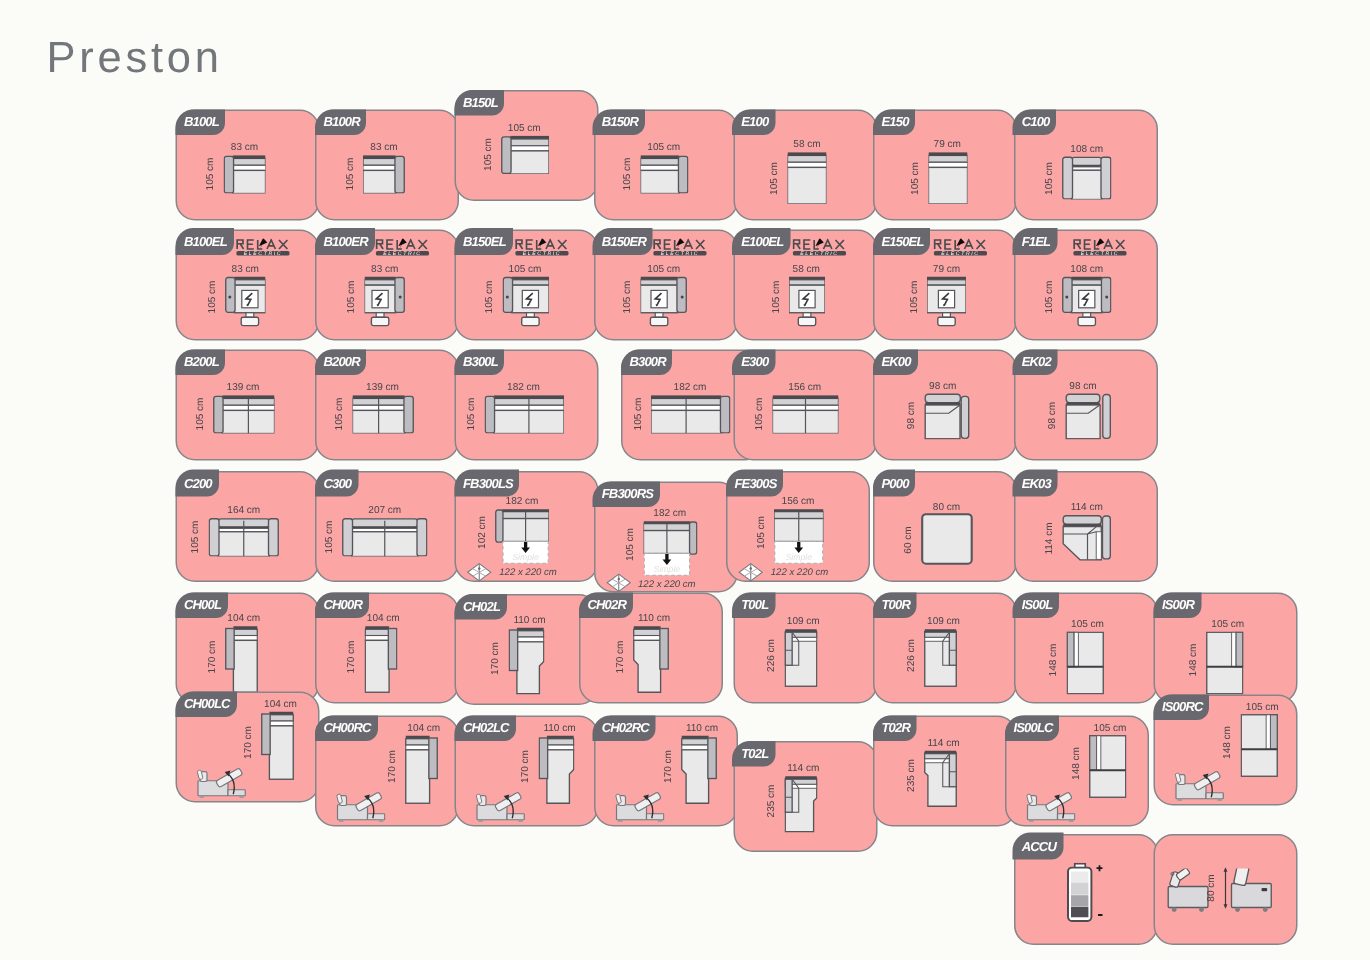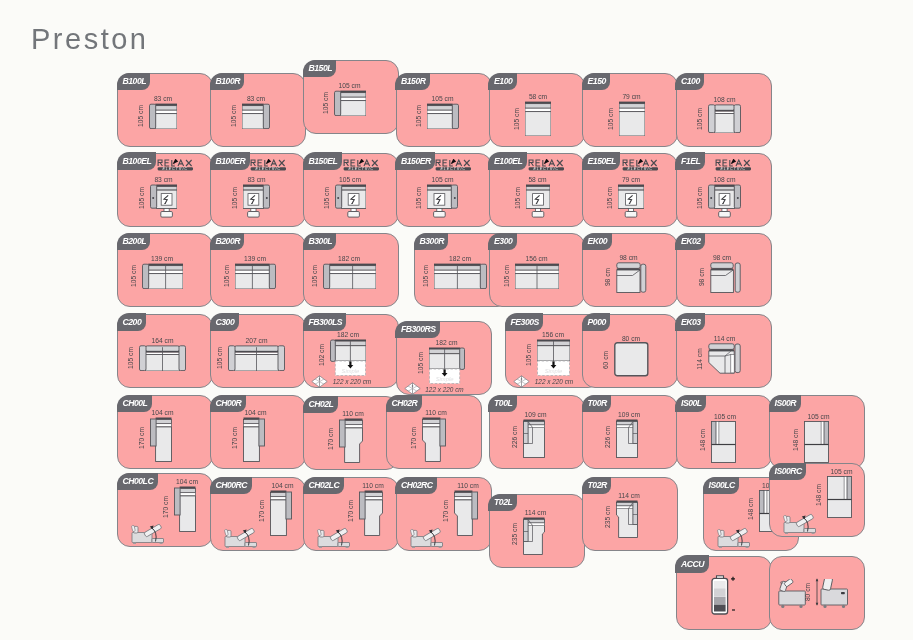--- a/index.html
+++ b/index.html
@@ -599,21 +599,21 @@
       <path d="M 0.8 6.5 L 8.5 0.8 L 16.2 6.5 L 8.5 12.2 Z" fill="#ffffff" stroke="#7a7a7f" stroke-width="0.7"></path>
       <line x1="8.5" y1="0.8" x2="8.5" y2="12.2" stroke="#7a7a7f" stroke-width="0.7"></line>
       <line x1="4" y1="4" x2="13" y2="9.2" stroke="#a0a0a4" stroke-width="0.6"></line>
       <line x1="13" y1="4" x2="4" y2="9.2" stroke="#a0a0a4" stroke-width="0.6"></line>
       <circle cx="8.5" cy="4" r="0.8" fill="#6a6a6f"></circle>
     </svg>
 
 <div class="bedsize" style="left:20px;top:63.5px">122 x 220 cm</div>
 </div>
 
-<div class="card" style="left:505px;top:313.5px">
+<div class="card" style="left:484px;top:313.5px">
 
 <div class="badge"><span>FE300S</span></div>
 
 <div class="dt" style="left:17.0px;top:16.5px">156 cm</div>
 
 <div class="dl" style="left:1.5px;top:35.5px">105 cm</div>
 
 <svg style="position:absolute;left:30.5px;top:24.5px" width="33" height="38" viewBox="0 0 33 38">
       <rect x="0" y="0.5" width="33" height="1.6" fill="#4a4a4f"></rect>
       <rect x="0" y="2.1" width="33" height="4.6" fill="#d2d2d5" stroke="#4a4a4f" stroke-width="0.8"></rect>
@@ -807,21 +807,21 @@
 <svg style="position:absolute;left:34.0px;top:24.5px" width="25" height="42" viewBox="0 0 25 42">
       <g transform="translate(25,0) scale(-1,1)">
         <rect x="0.5" y="0.5" width="24" height="41" fill="#e9e9ea" stroke="#55555a" stroke-width="0.9"></rect>
         <rect x="0.5" y="0.5" width="4.6" height="23" fill="#bcbcc1" stroke="#55555a" stroke-width="0.8"></rect>
         <rect x="5.1" y="0.5" width="2.8" height="23" fill="#ffffff" stroke="#55555a" stroke-width="0.6"></rect>
         <line x1="0.5" y1="23.5" x2="24.5" y2="23.5" stroke="#3e3e42" stroke-width="1.2"></line>
       </g>
     </svg>
 </div>
 
-<div class="card" style="left:117.0px;top:473px">
+<div class="card" style="left:117.0px;top:461px">
 
 <div class="badge"><span>CH00LC</span></div>
 
 <div class="dt" style="left:39.0px;top:3.5px">104 cm</div>
 
 <div class="dl" style="left:27.0px;top:27.5px">170 cm</div>
 
 <svg style="position:absolute;left:13.0px;top:48.5px" width="33" height="21" viewBox="0 0 33 21">
       <rect x="1" y="9.5" width="20" height="10" rx="0.5" fill="#dcdcde" stroke="#77777c" stroke-width="0.8"></rect>
       <rect x="21" y="15.5" width="11.5" height="4" rx="0.5" fill="#dcdcde" stroke="#77777c" stroke-width="0.8"></rect>
@@ -983,21 +983,21 @@
         <rect x="0.5" y="0.5" width="21" height="2" fill="#4a4a4f"></rect>
         <rect x="0.5" y="2.5" width="21" height="3.4" fill="#d2d2d5" stroke="#4a4a4f" stroke-width="0.7"></rect>
         <rect x="0.5" y="5.9" width="21" height="2.6" fill="#ffffff" stroke="#55555a" stroke-width="0.6"></rect>
         <rect x="0.5" y="2.5" width="4.6" height="22" fill="#d0d0d4" stroke="#55555a" stroke-width="0.9"></rect>
         <line x1="0.5" y1="14.5" x2="5.1" y2="14.5" stroke="#55555a" stroke-width="0.7"></line>
         <path d="M 5.1 2.5 L 9.5 8.5 L 9.5 24.5 L 5.1 24.5" fill="none" stroke="#55555a" stroke-width="0.7"></path>
       </g>
     </svg>
 </div>
 
-<div class="card" style="left:703px;top:477.0px">
+<div class="card" style="left:670px;top:477.0px">
 
 <div class="badge"><span>IS00LC</span></div>
 
 <div class="dt" style="left:39.0px;top:3.5px">105 cm</div>
 
 <div class="dl" style="left:25.5px;top:25.5px">148 cm</div>
 
 <svg style="position:absolute;left:13.0px;top:48.5px" width="33" height="21" viewBox="0 0 33 21">
       <rect x="1" y="9.5" width="20" height="10" rx="0.5" fill="#dcdcde" stroke="#77777c" stroke-width="0.8"></rect>
       <rect x="21" y="15.5" width="11.5" height="4" rx="0.5" fill="#dcdcde" stroke="#77777c" stroke-width="0.8"></rect>

